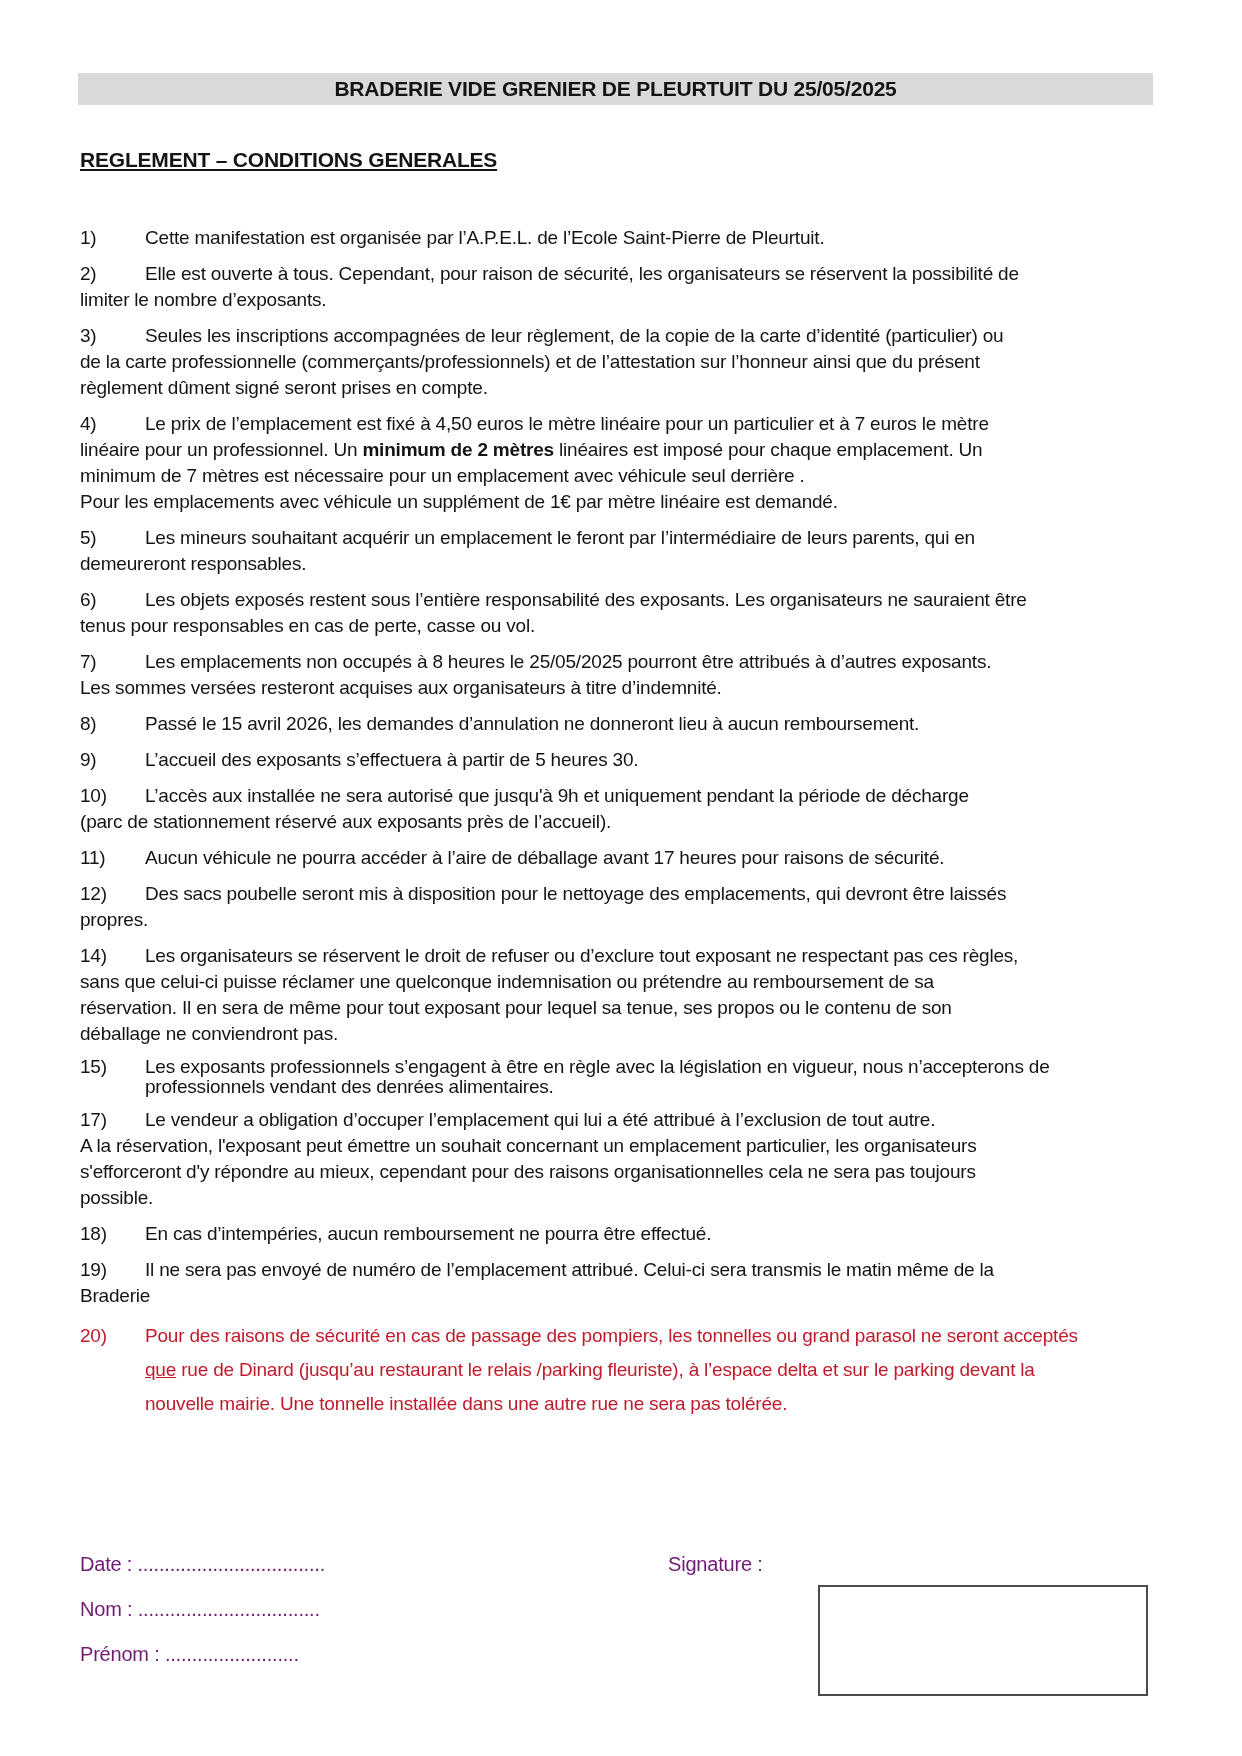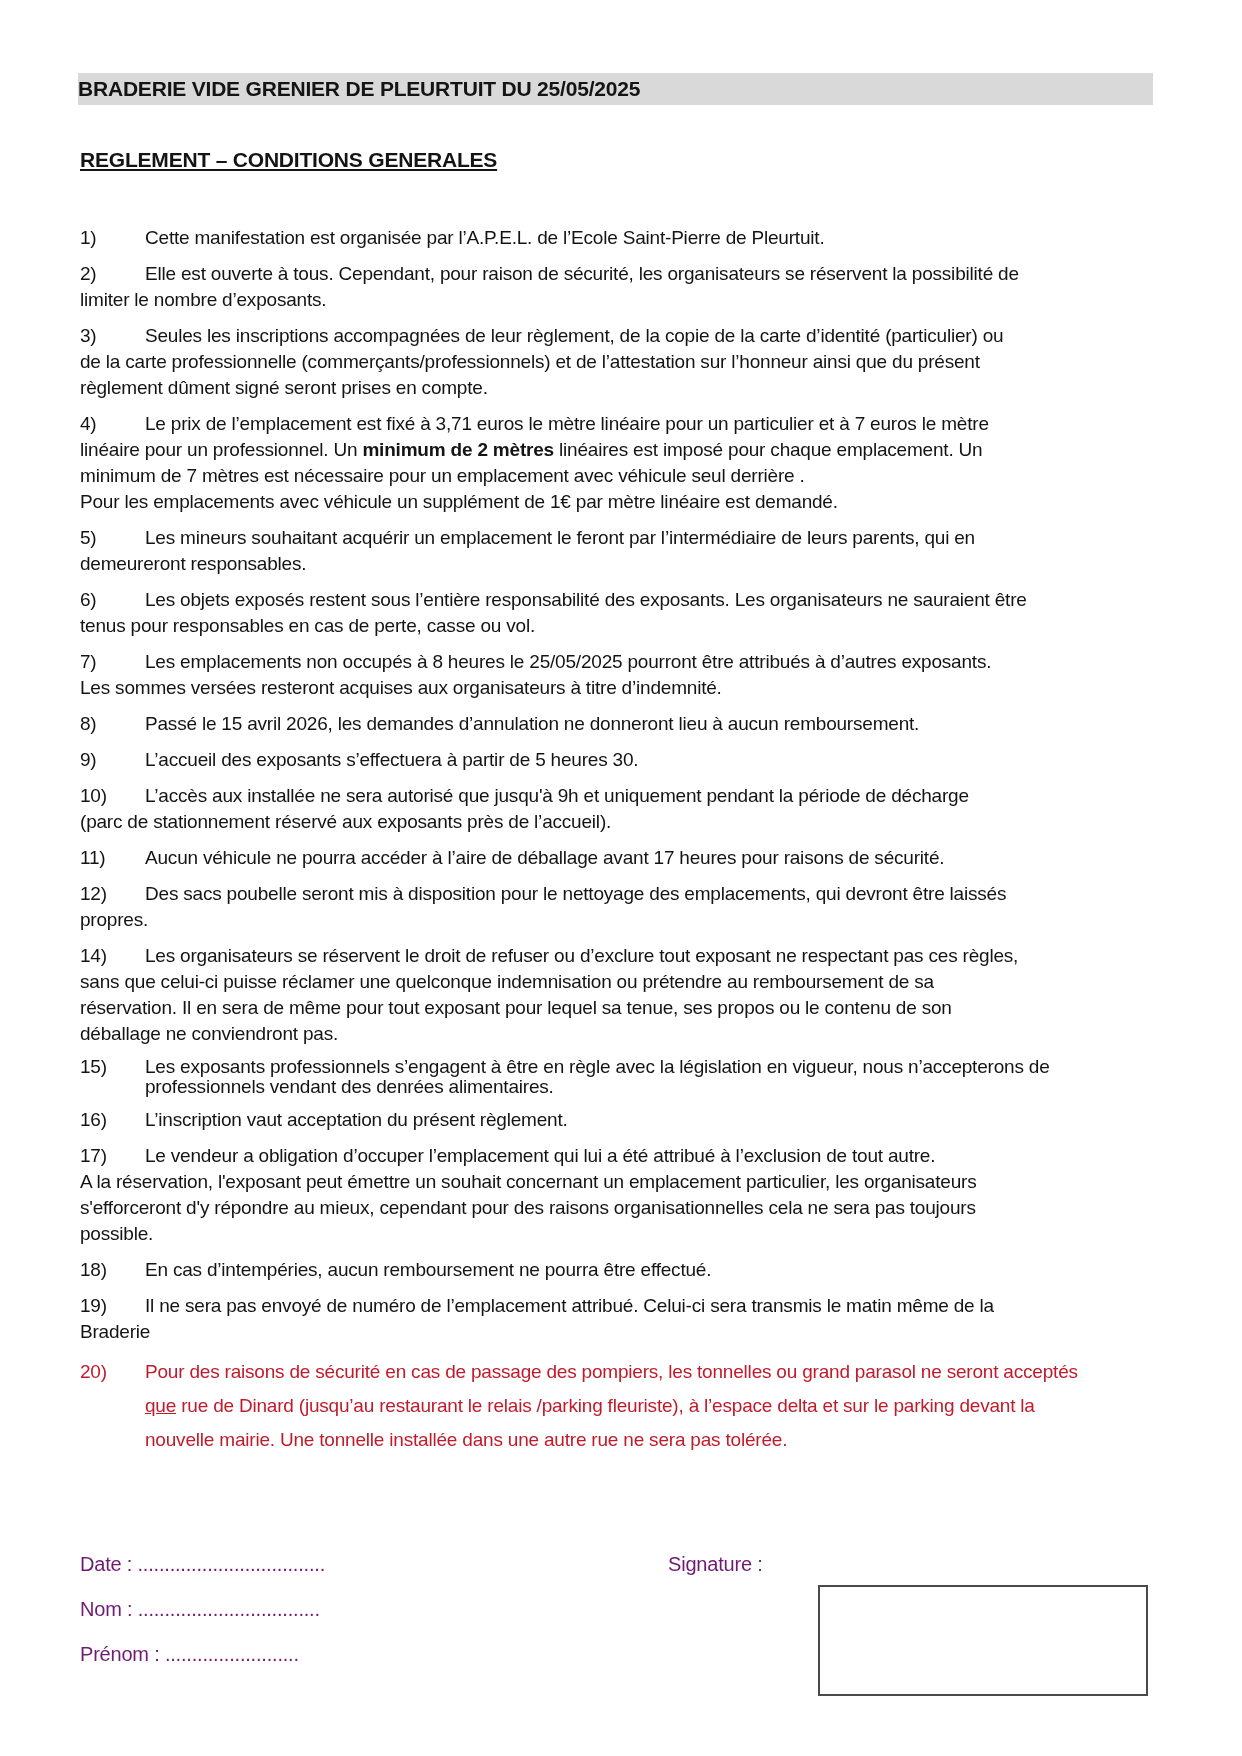--- a/index.html
+++ b/index.html
@@ -7,21 +7,21 @@
     position:relative;
     width:1242px;height:1756px;
     background:#fff;
     font-family:"Liberation Sans",sans-serif;
     color:#141414;
     overflow:hidden;
   }
   .title-bar{
     position:absolute;left:78px;top:73px;width:1075px;height:32px;
     background:var(--bar-bg,#d9d9d9);
-    text-align:left;line-height:32px;
+    text-align:center;line-height:32px;
     font-size:21px;font-weight:700;letter-spacing:-0.2px;
   }
   .doc-heading{
     position:absolute;left:80px;top:148px;
     font-size:21px;font-weight:700;letter-spacing:-0.2px;
     text-decoration:underline;
   }
   .rules{
     position:absolute;left:80px;top:225px;width:1078px;
   }
@@ -57,21 +57,21 @@
 
   <div class="doc-heading">REGLEMENT – CONDITIONS GENERALES</div>
 
   <div class="rules">
       <div class="rule"><span class="num">1)</span><span class="txt"><span>Cette manifestation est organisée par l’A.P.E.L. de l’Ecole Saint-Pierre de Pleurtuit.</span></span></div>
       <div class="rule"><span class="num">2)</span><span class="txt"><span>Elle est ouverte à tous. Cependant, pour raison de sécurité, les organisateurs se réservent la possibilité de
 limiter le nombre d’exposants.</span></span></div>
       <div class="rule"><span class="num">3)</span><span class="txt"><span>Seules les inscriptions accompagnées de leur règlement, de la copie de la carte d’identité (particulier) ou
 de la carte professionnelle (commerçants/professionnels) et de l’attestation sur l’honneur ainsi que du présent
 règlement dûment signé seront prises en compte.</span></span></div>
-      <div class="rule"><span class="num">4)</span><span class="txt"><span>Le prix de l’emplacement est fixé à 3,71 euros le mètre linéaire pour un particulier et à 7 euros le mètre
+      <div class="rule"><span class="num">4)</span><span class="txt"><span>Le prix de l’emplacement est fixé à 4,50 euros le mètre linéaire pour un particulier et à 7 euros le mètre
 linéaire pour un professionnel. Un </span><b>minimum de 2 mètres</b><span> linéaires est imposé pour chaque emplacement. Un
 minimum de 7 mètres est nécessaire pour un emplacement avec véhicule seul derrière .
 Pour les emplacements avec véhicule un supplément de 1€ par mètre linéaire est demandé.</span></span></div>
       <div class="rule"><span class="num">5)</span><span class="txt"><span>Les mineurs souhaitant acquérir un emplacement le feront par l’intermédiaire de leurs parents, qui en
 demeureront responsables.</span></span></div>
       <div class="rule"><span class="num">6)</span><span class="txt"><span>Les objets exposés restent sous l’entière responsabilité des exposants. Les organisateurs ne sauraient être
 tenus pour responsables en cas de perte, casse ou vol.</span></span></div>
       <div class="rule"><span class="num">7)</span><span class="txt"><span>Les emplacements non occupés à 8 heures le 25/05/2025 pourront être attribués à d’autres exposants.
 Les sommes versées resteront acquises aux organisateurs à titre d’indemnité.</span></span></div>
       <div class="rule"><span class="num">8)</span><span class="txt"><span>Passé le 15 avril 2026, les demandes d’annulation ne donneront lieu à aucun remboursement.</span></span></div>
@@ -80,21 +80,20 @@
 (parc de stationnement réservé aux exposants près de l’accueil).</span></span></div>
       <div class="rule"><span class="num">11)</span><span class="txt"><span>Aucun véhicule ne pourra accéder à l’aire de déballage avant 17 heures pour raisons de sécurité.</span></span></div>
       <div class="rule"><span class="num">12)</span><span class="txt"><span>Des sacs poubelle seront mis à disposition pour le nettoyage des emplacements, qui devront être laissés
 propres.</span></span></div>
       <div class="rule"><span class="num">14)</span><span class="txt"><span>Les organisateurs se réservent le droit de refuser ou d’exclure tout exposant ne respectant pas ces règles,
 sans que celui-ci puisse réclamer une quelconque indemnisation ou prétendre au remboursement de sa
 réservation. Il en sera de même pour tout exposant pour lequel sa tenue, ses propos ou le contenu de son
 déballage ne conviendront pas.</span></span></div>
       <div class="rule indent wide"><span class="num">15)</span><span class="txt"><span>Les exposants professionnels s’engagent à être en règle avec la législation en vigueur, nous n’accepterons de
 professionnels vendant des denrées alimentaires.</span></span></div>
-      <div class="rule"><span class="num">16)</span><span class="txt"><span>L’inscription vaut acceptation du présent règlement.</span></span></div>
       <div class="rule"><span class="num">17)</span><span class="txt"><span>Le vendeur a obligation d’occuper l’emplacement qui lui a été attribué à l’exclusion de tout autre.
 A la réservation, l'exposant peut émettre un souhait concernant un emplacement particulier, les organisateurs
 s'efforceront d'y répondre au mieux, cependant pour des raisons organisationnelles cela ne sera pas toujours
 possible.</span></span></div>
       <div class="rule"><span class="num">18)</span><span class="txt"><span>En cas d’intempéries, aucun remboursement ne pourra être effectué.</span></span></div>
       <div class="rule"><span class="num">19)</span><span class="txt"><span>Il ne sera pas envoyé de numéro de l’emplacement attribué. Celui-ci sera transmis le matin même de la
 Braderie</span></span></div>
       <div class="rule indent red"><span class="num">20)</span><span class="txt"><span>Pour des raisons de sécurité en cas de passage des pompiers, les tonnelles ou grand parasol ne seront acceptés
 </span><u>que</u><span> rue de Dinard (jusqu’au restaurant le relais /parking fleuriste), à l’espace delta et sur le parking devant la
 nouvelle mairie. Une tonnelle installée dans une autre rue ne sera pas tolérée.</span></span></div>

